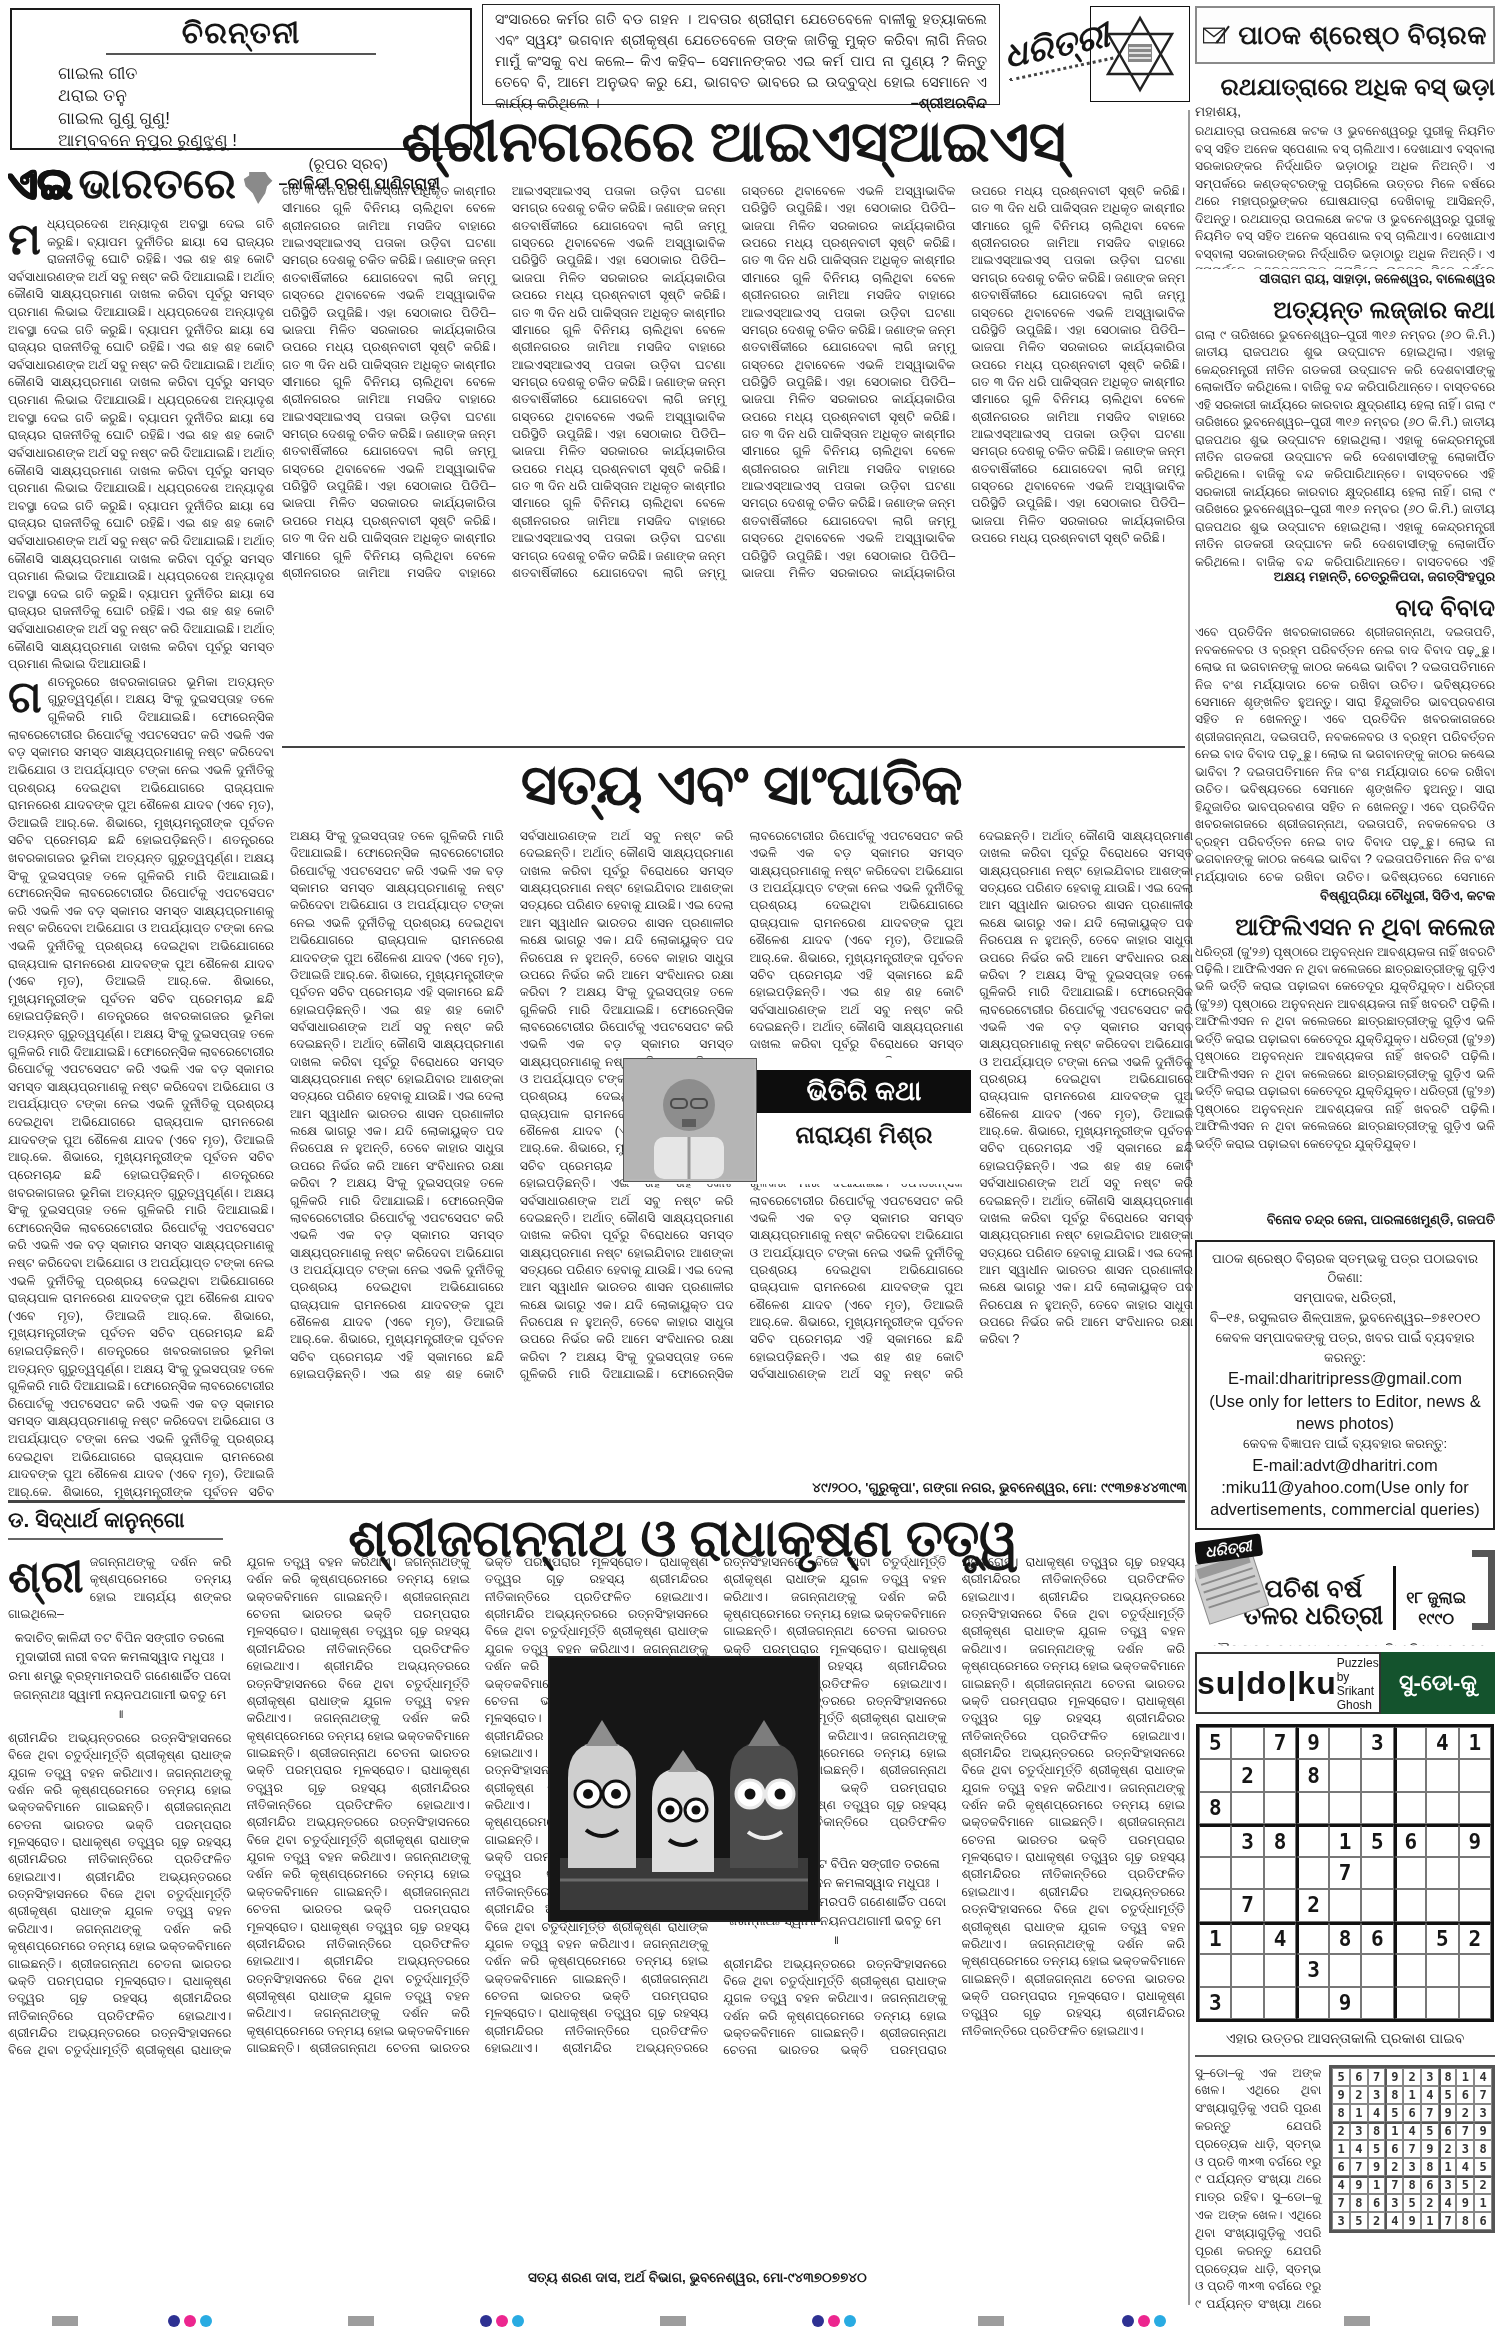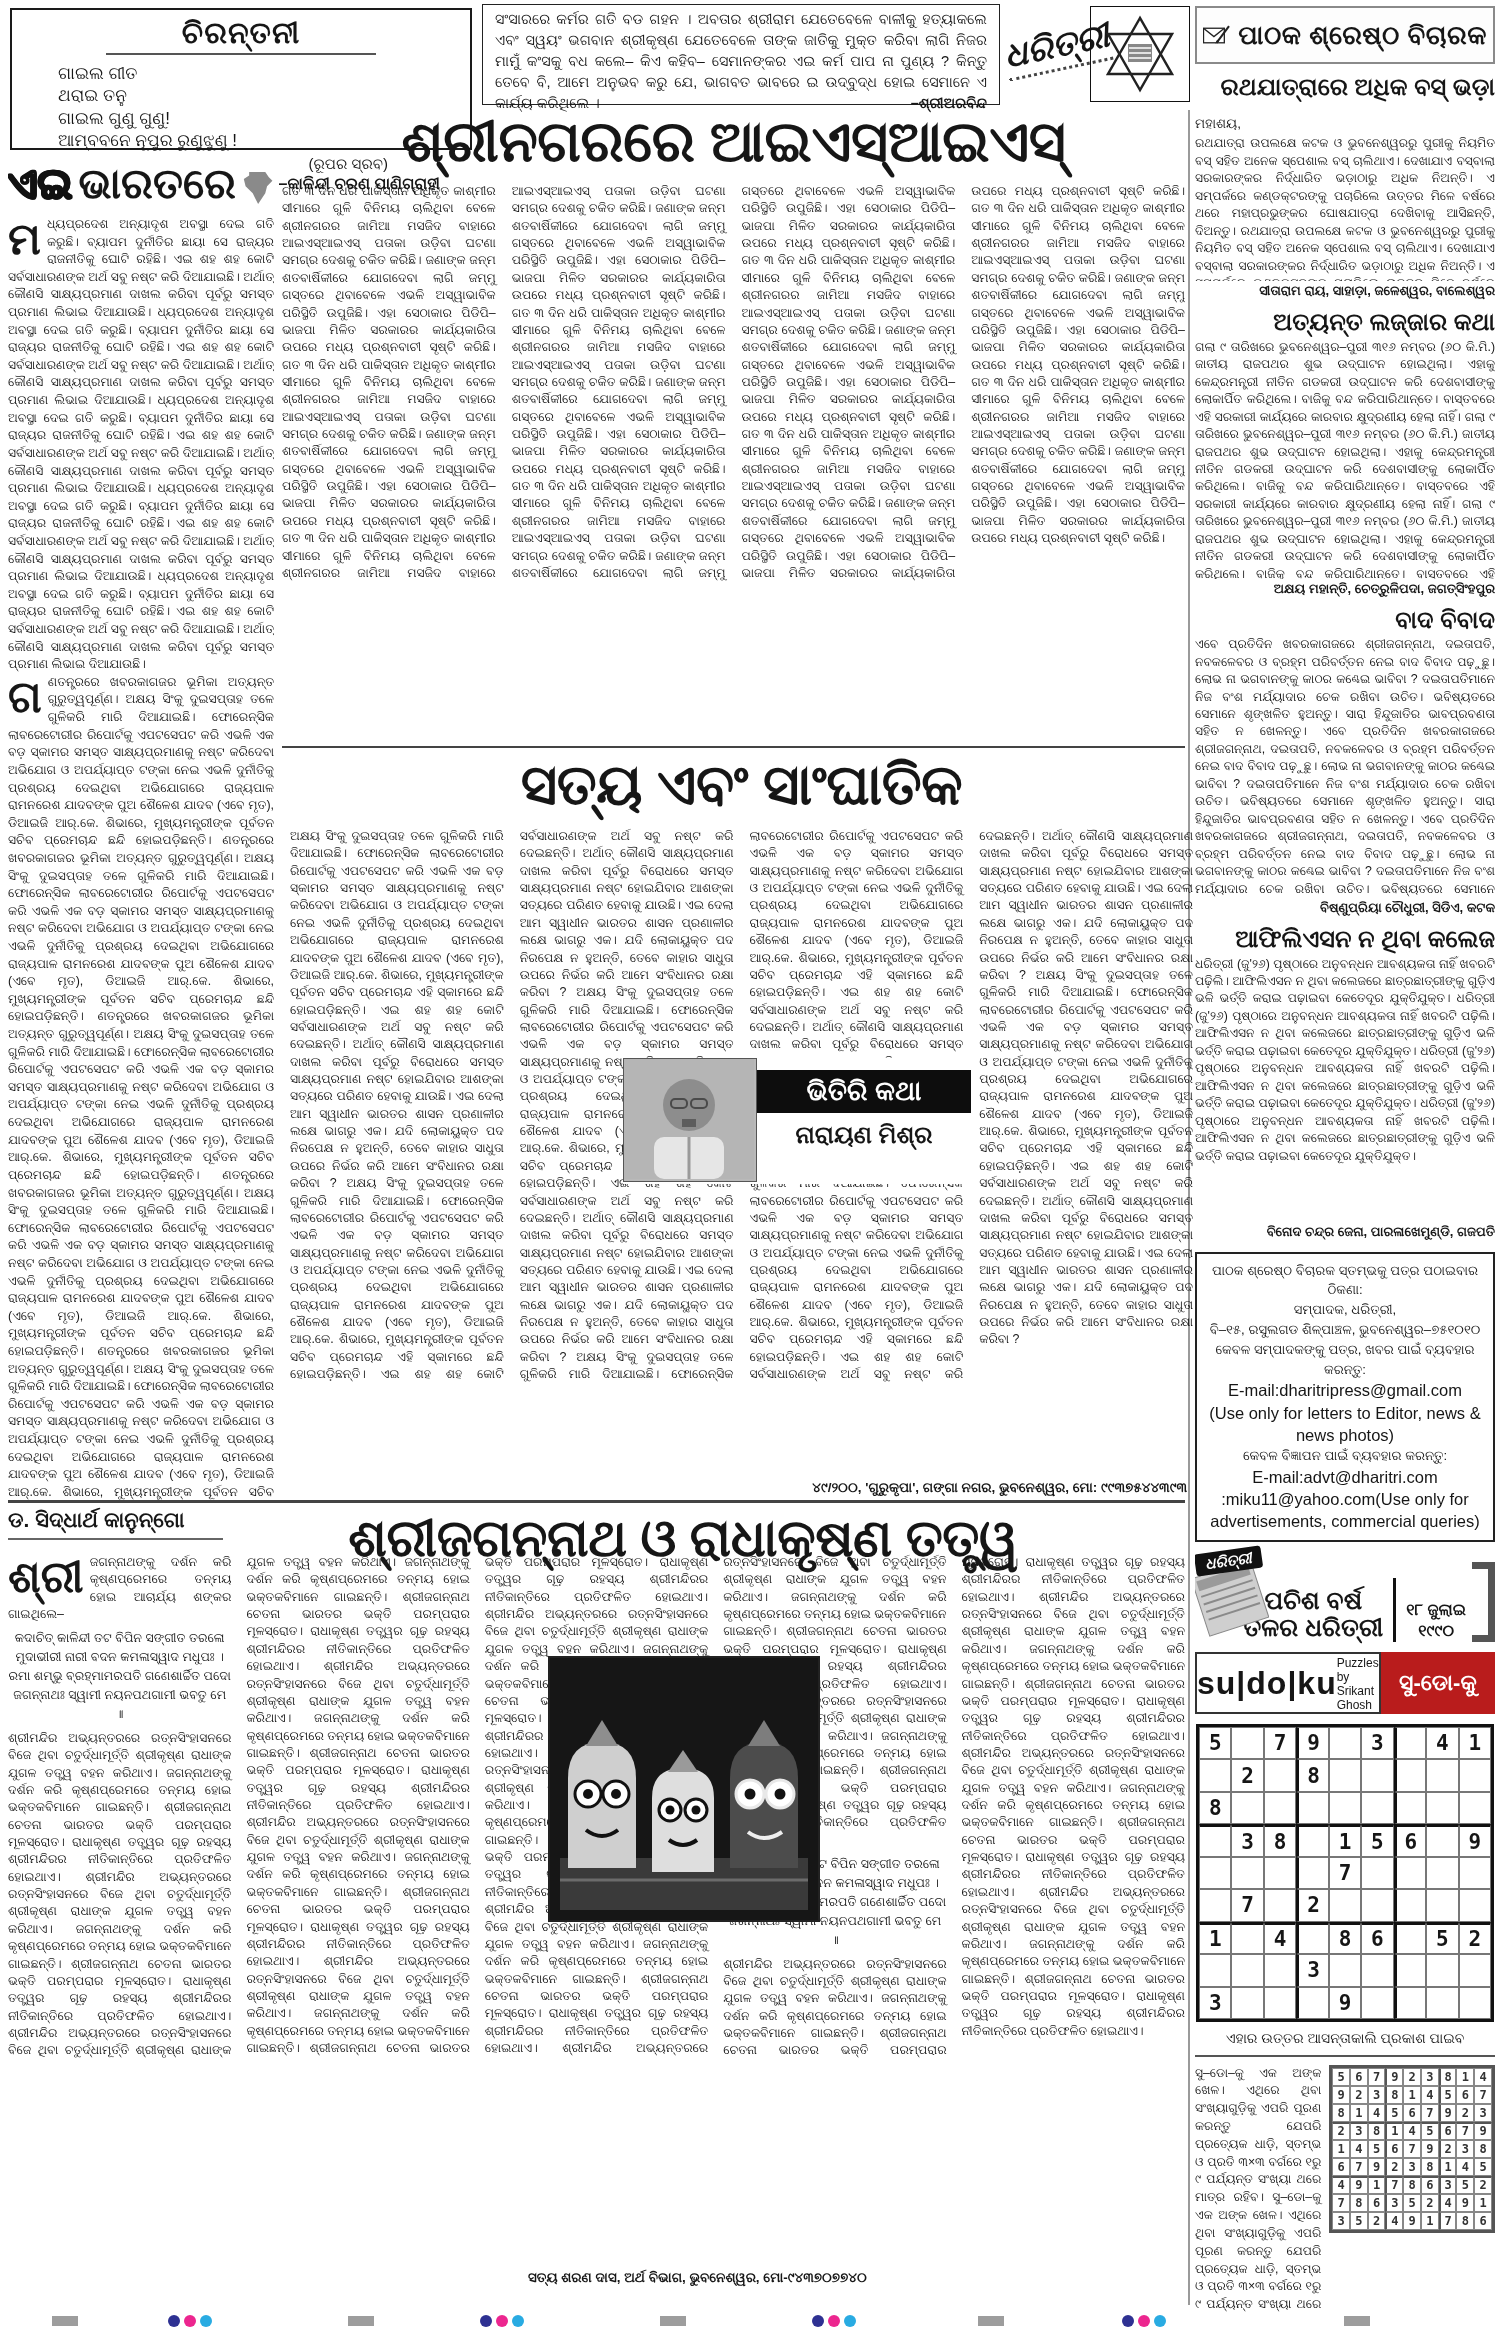--- a/index.html
+++ b/index.html
@@ -25,21 +25,21 @@
   .script-logo{font-style:italic;font-weight:bold;font-size:34px;transform:rotate(-12deg);
     border-bottom:3px dotted #444;padding-bottom:2px;display:inline-block;}
 
   .emblem{border:1.5px solid #111;display:flex;align-items:center;justify-content:center;}
 
   
   .letters{width:300px;}
   .lt-head{border:2px solid #8a8a8a;display:flex;align-items:center;gap:6px;padding:3px 6px;height:48px;background:#fdfdfd;}
   .lt-title{font-size:26px;font-weight:bold;letter-spacing:0.5px;white-space:nowrap;}
   .lt-h{font-size:24px;font-weight:bold;text-align:right;margin-top:10px;line-height:1.1;}
-  .lt-sal{font-size:13.5px;margin-top:16px;}
+  .lt-sal{font-size:13.5px;margin-top:4px;}
   .lt-b{font-size:12.3px;line-height:1.42;margin-top:3px;}
   .lt-sig{font-size:13px;font-weight:bold;text-align:right;margin-top:2px;}
 
   .contact-box{border:2.5px solid #222;margin-top:12px;padding:7px 4px;text-align:center;}
   .c-od{font-size:13.2px;line-height:1.5;}
   .c-em{font-size:16.5px;line-height:1.35;}
 
   
   .fb-row{position:relative;margin-top:14px;height:86px;}
   .fb-tab{position:absolute;left:0;top:-6px;background:#111;color:#fff;font-style:italic;font-weight:bold;
@@ -50,21 +50,21 @@
   .fb-bracket{width:16px;height:66px;border:7px solid #555;border-left:none;margin-left:6px;}
   .fb-items{margin-top:10px;}
   .fb-item{font-size:13.2px;line-height:1.45;}
   .fb-bullet{font-weight:bold;margin-right:4px;}
 
   
   .sud-head{display:flex;height:62px;}
   .sud-word-box{border:2px solid #333;flex:1;display:flex;flex-direction:row;align-items:center;justify-content:center;}
   .sud-word{font-size:32px;font-weight:bold;letter-spacing:1px;line-height:1;}
   .sud-credit{font-size:12px;margin-top:2px;}
-  .sud-badge{background:#b91c1c;color:#fff;width:118px;display:flex;align-items:center;justify-content:center;
+  .sud-badge{background:#14532d;color:#fff;width:118px;display:flex;align-items:center;justify-content:center;
     font-size:22px;font-weight:bold;}
   .sgrid{display:grid;grid-template-columns:repeat(9,1fr);grid-template-rows:repeat(9,1fr);
     border:3px solid #111;background:#fff;}
   .sgrid .cell{border:1px solid #777;display:flex;align-items:center;justify-content:center;
     font-family:"DejaVu Sans Mono","Liberation Mono",monospace;font-weight:bold;}
   .sgrid .bt{border-top:3px solid #111;} .sgrid .bl{border-left:3px solid #111;}
   #puzzle-grid{width:292px;height:292px;font-size:21px;margin:10px auto 0 auto;}
   #solution-grid{width:162px;height:162px;font-size:12px;color:#333;border-color:#555;}
   #solution-grid .cell{border-color:#888;}
   #solution-grid .bt{border-top:2px solid #555;} #solution-grid .bl{border-left:2px solid #555;}

